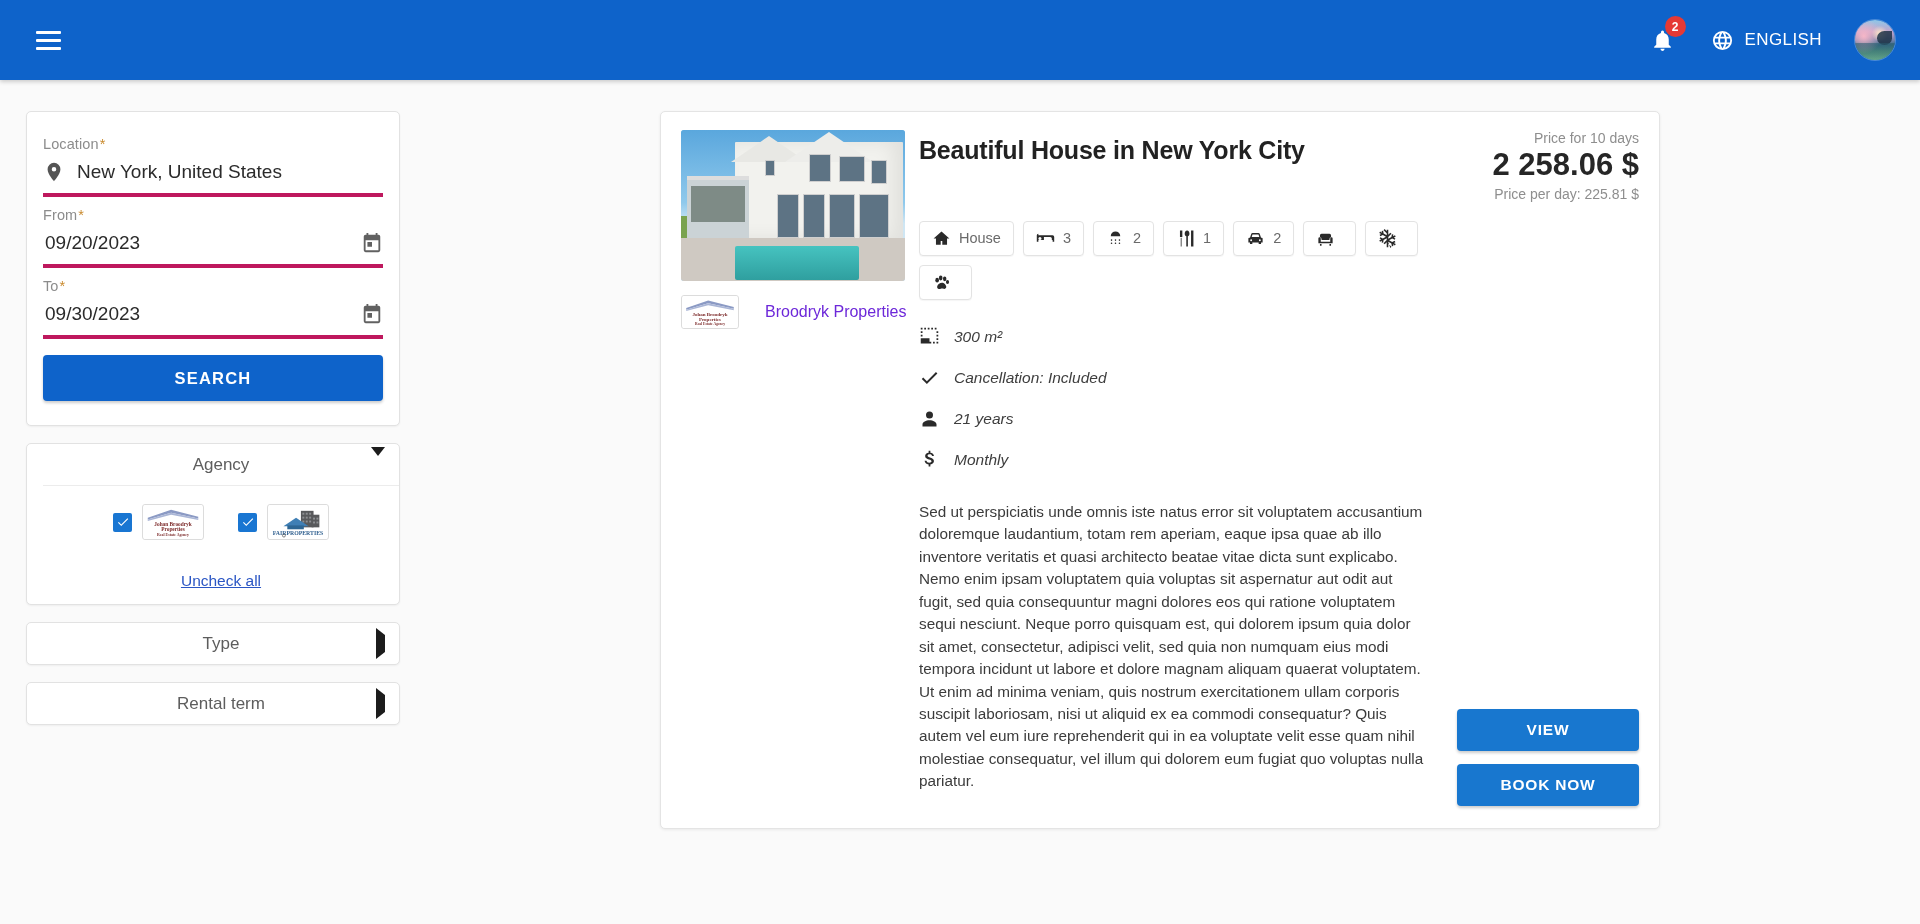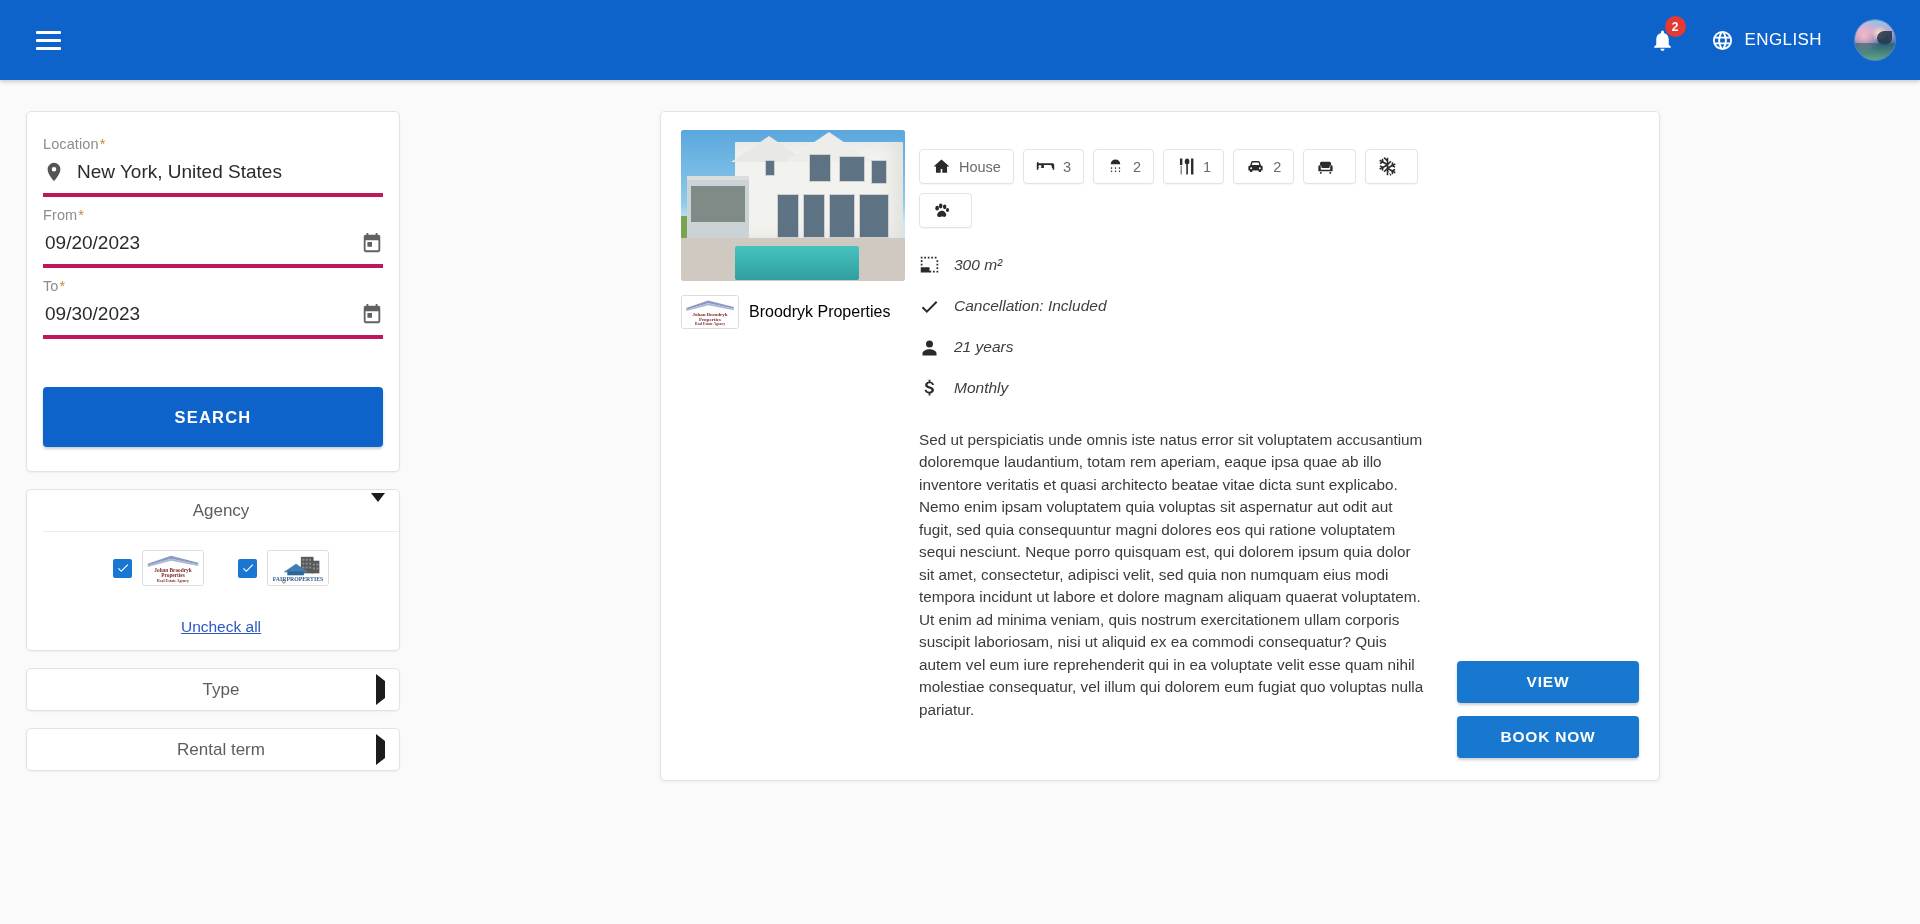--- a/index.html
+++ b/index.html
@@ -102,21 +102,21 @@
   }
   .field-value {
     font-size: 19px; color: #2b2b2b; flex: 1;
     background: transparent; border: none; outline: none;
     font-family: "Liberation Sans", sans-serif;
   }
   .field-icon { width: 22px; height: 22px; flex: 0 0 auto; color: #5a5a5a; }
   .cal-icon { color: #616161; cursor: pointer; }
 
   .search-btn {
-    margin-top: 48px; width: 100%; height: 60px;
+    margin-top: 16px; width: 100%; height: 46px;
     background: #0e63ca; color: #fff; border: none; border-radius: 4px;
     font-size: 16.5px; font-weight: 700; letter-spacing: 1.2px;
     cursor: pointer; box-shadow: 0 2px 3px rgba(0,0,0,.2);
     font-family: "Liberation Sans", sans-serif;
   }
 
   
   .acc { margin-top: 17px; padding-left: 16px; }
   .acc-head {
     height: 41px; display: flex; align-items: center; justify-content: center;
@@ -209,21 +209,21 @@
     background: linear-gradient(to bottom, #46c3c0, #2f9f9f);
     border-radius: 2px;
   }
 
   .agency-line { display: flex; align-items: center; gap: 10px; margin-top: 14px; }
   .agency-logo-sm {
     width: 58px; height: 34px; border: 1px solid #dcdcdc; border-radius: 3px;
     background: #fff; overflow: hidden; flex: 0 0 auto;
   }
   .agency-logo-sm svg { width: 100%; height: 100%; }
-  .agency-name { font-size: 16px; color: #000000; }
+  .agency-name { font-size: 16px; color: #6d28d9; margin-left: 16px; }
 
   
   .detail-col { flex: 1; padding-left: 10px; }
   .title-row { display: flex; align-items: flex-start; }
   .prop-title {
     font-size: 25px; font-weight: 700; color: #222;
     margin: 6px 0 0 0; letter-spacing: -.2px; flex: 1;
   }
   .price-block { text-align: right; flex: 0 0 auto; padding-top: 0px; }
   .price-for { font-size: 14px; color: #8e8e8e; }
@@ -459,20 +459,28 @@
                 <text x="60" y="44" font-family="Liberation Serif, serif" font-size="11" font-weight="bold" fill="#7d2b2b" text-anchor="middle">Johan Broodryk</text>
                 <text x="60" y="54" font-family="Liberation Serif, serif" font-size="11" font-weight="bold" fill="#7d2b2b" text-anchor="middle">Properties</text>
                 <text x="60" y="64" font-family="Liberation Serif, serif" font-size="8" font-weight="bold" fill="#7d2b2b" text-anchor="middle">Real Estate Agency</text>
               </svg>
             </div>
             <span class="agency-name">Broodryk Properties</span>
           </div>
         </div>
 
         <div class="detail-col">
+          <div class="title-row">
+            <h2 class="prop-title">Beautiful House in New York City</h2>
+            <div class="price-block">
+              <div class="price-for">Price for 10 days</div>
+              <div class="price-main">2 258.06 $</div>
+              <div class="price-day">Price per day: 225.81 $</div>
+            </div>
+          </div>
 
           <div class="chips">
             <div class="chip">
               <svg viewBox="0 0 24 24">
                   <path d="M12 3 2 12h3v8h6v-5h2v5h6v-8h3L12 3z"></path>
                 </svg>
               <span class="chip-text">House</span>
             </div>
             <div class="chip">
               <svg viewBox="0 0 24 24">

